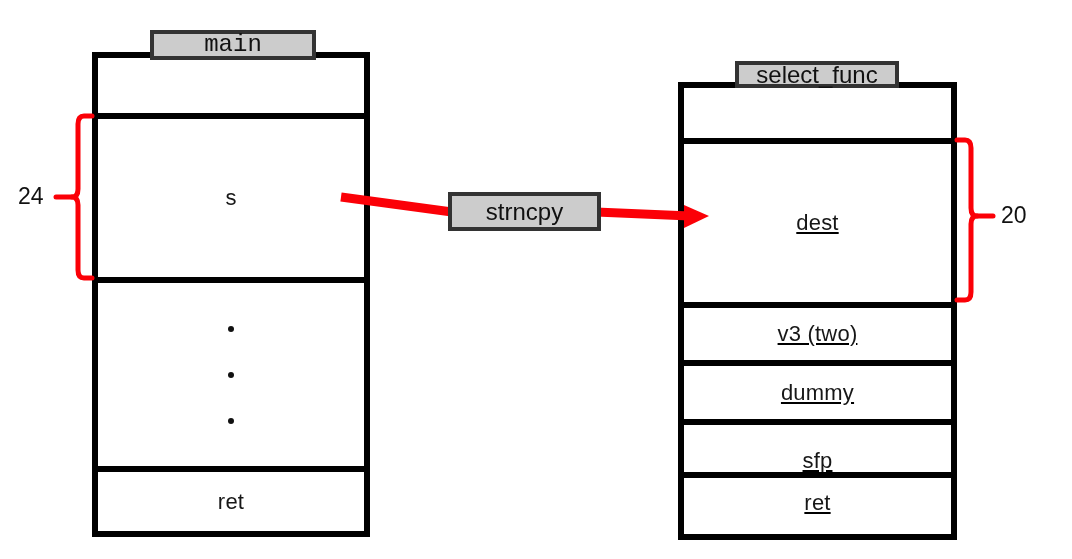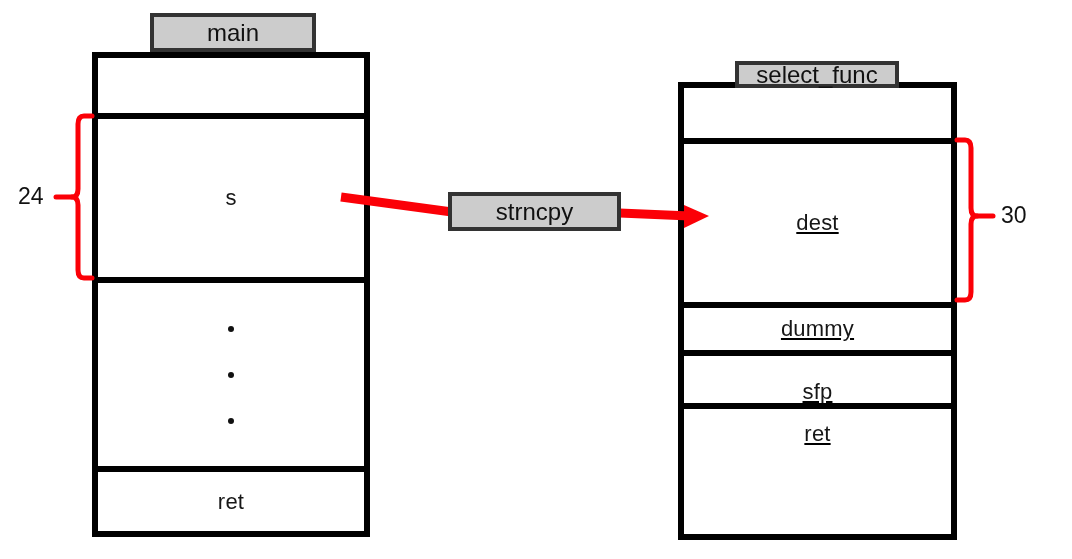--- a/index.html
+++ b/index.html
@@ -116,32 +116,35 @@
     <div class="cell dots" style="height:189px;">
       <span class="dot"></span>
       <span class="dot"></span>
       <span class="dot"></span>
     </div>
     <div class="cell" style="height:65px;">
       <span class="cell-label">ret</span>
     </div>
   </div>
 
-  <div class="fn-tag" style="left:150px; top:13px; width:166px; height:39px;">
+  <div class="fn-tag" style="left:150px; top:30px; width:166px; height:30px;font-family:Liberation Mono, monospace;">
     <span>main</span>
   </div>
 
   <div class="stack" id="right-stack" style="left:678px; top:82px; width:279px; height:458px;text-decoration:underline;">
     <div class="cell" style="height:50px;">
       <span class="cell-label"></span>
     </div>
     <div class="cell" style="height:164px;">
       <span class="cell-label">dest</span>
     </div>
-    <div class="cell" style="height:48px;align-items:center;">
+    <div class="cell" style="height:58px;">
+      <span class="cell-label">v3 (two)</span>
+    </div>
+    <div class="cell" style="height:59px;align-items:center;">
       <span class="cell-label">dummy</span>
     </div>
     <div class="cell" style="height:53px;align-items:flex-end;">
       <span class="cell-label">sfp</span>
     </div>
     <div class="cell" style="height:56px;">
       <span class="cell-label">ret</span>
     </div>
   </div>
 
@@ -158,20 +161,20 @@
     <path d="M 957,140 L 965,140 Q 971,140 971,148 L 971,208 Q 971,216 977,216 Q 971,216 971,224 L 971,292 Q 971,300 965,300 L 957,300" fill="none" stroke="#fb0007" stroke-width="5" stroke-linecap="round" stroke-linejoin="round"></path>
 
     <line x1="977" y1="216" x2="993" y2="216" stroke="#fb0007" stroke-width="5" stroke-linecap="round"></line>
 
     <line x1="341" y1="197" x2="452" y2="212" stroke="#fb0007" stroke-width="9" stroke-linecap="butt"></line>
 
     <line x1="596" y1="212" x2="690" y2="216" stroke="#fb0007" stroke-width="9" stroke-linecap="butt"></line>
     <polygon points="709,216 684,205 684,228" fill="#fb0007"></polygon>
   </svg>
 
-  <div class="fn-tag" style="left:448px; top:192px; width:173px; height:39px;">
+  <div class="fn-tag" style="left:448px; top:192px; width:153px; height:39px;">
     <span>strncpy</span>
   </div>
 
   <div class="brace-label" style="left:18px; top:185px;">24</div>
-  <div class="brace-label" style="left:1001px; top:204px;">30</div>
+  <div class="brace-label" style="left:1001px; top:204px;">20</div>
 
 </div>
 
 </body></html>

